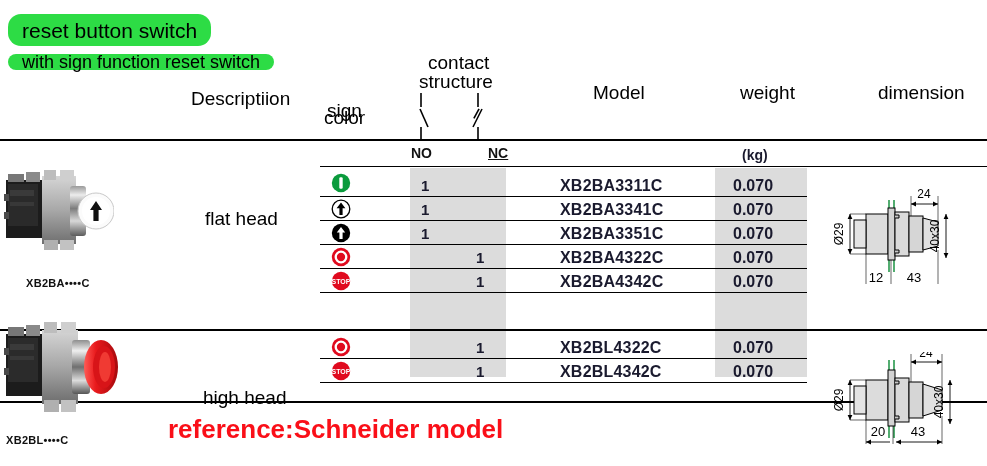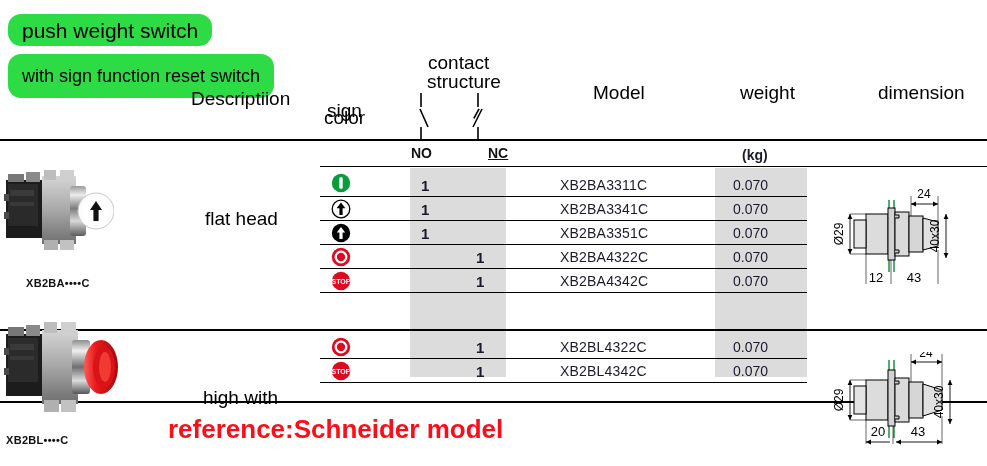--- a/index.html
+++ b/index.html
@@ -18,35 +18,35 @@
     background:#2ddc45;
     border-radius:13px;
     color:#000;
     font-size:21px;
     line-height:1;
     display:flex;align-items:center;
     padding:0 14px;
     white-space:nowrap;
   }
   #banner1{left:8px;top:14px;height:32px;}
-  #banner2{left:8px;top:54px;height:44px;font-size:18px;}
+  #banner2{left:8px;top:54px;height:16px;font-size:18px;}
 
   
   .rule{background:#000;}
   .rule-thick{height:2px;}
   .rule-thin{height:1.3px;}
 
   
   .shade{background:#dcdcdc;}
 
   
   .cell{
     position:absolute;
-    font-size:14px;
-    font-weight:normal;
+    font-size:16px;
+    font-weight:bold;
     color:#1a1a2e;
     white-space:nowrap;
   }
   .cell.num{font-weight:bold;font-size:15px;}
   .cell.model{letter-spacing:.2px;}
   .headlabel{position:absolute;font-size:19px;white-space:nowrap;}
 
   .kg{position:absolute;font-size:14px;font-weight:bold;color:#1a1a2e;}
   .nonc{position:absolute;font-size:14px;font-weight:bold;color:#111;}
 
@@ -69,33 +69,33 @@
   }
 
   
   .dimwrap{position:absolute;}
   .dimwrap svg{display:block;}
 </style>
 </head>
 <body>
 
 <div class="banner abs" id="banner1">
-  <span>push weight switch</span>
+  <span>reset button switch</span>
 </div>
 <div class="banner abs" id="banner2">
   <span>with sign function reset switch</span>
 </div>
 
 <div class="headlabel" style="left:191px;top:88px;">Descriptiion</div>
 
 <div class="headlabel" style="left:327px;top:100px;">sign</div>
 <div class="headlabel" style="left:324px;top:107px;">color</div>
 
 <div class="headlabel" style="left:428px;top:52px;">contact</div>
-<div class="headlabel" style="left:419px;top:71px;margin-left:8px;">structure</div>
+<div class="headlabel" style="left:419px;top:71px;">structure</div>
 
 <div class="abs" style="left:408px;top:93px;">
   <svg width="26" height="48" viewBox="0 0 26 48">
     <line x1="13" y1="0" x2="13" y2="14" stroke="#000" stroke-width="1.6"></line>
     <line x1="12" y1="16" x2="20" y2="34" stroke="#000" stroke-width="1.6"></line>
     <line x1="13" y1="34" x2="13" y2="48" stroke="#000" stroke-width="1.6"></line>
   </svg>
 </div>
 
 <div class="abs" style="left:464px;top:93px;">
@@ -128,21 +128,21 @@
 <div class="abs rule rule-thick" style="left:0px;top:329px;width:987px;"></div>
 <div class="abs rule rule-thin" style="left:320px;top:358px;width:487px;"></div>
 <div class="abs rule rule-thin" style="left:320px;top:382px;width:487px;"></div>
 <div class="abs rule rule-thick" style="left:0px;top:401px;width:987px;"></div>
 
 <div class="nonc" style="left:411px;top:145px;">NO</div>
 <div class="nonc" style="left:488px;top:145px;text-decoration:underline;">NC</div>
 <div class="kg" style="left:742px;top:147px;">(kg)</div>
 
 <div class="headlabel" style="left:205px;top:208px;">flat head</div>
-<div class="headlabel" style="left:203px;top:387px;">high with</div>
+<div class="headlabel" style="left:203px;top:387px;">high head</div>
 
 <div class="sign" style="left:331px;top:173px;">
   <svg viewBox="0 0 20 20">
       <circle cx="10" cy="10" r="9.2" fill="#0a9b3c"></circle>
       <rect x="8.3" y="4.3" width="3.4" height="11.4" rx="1.2" fill="#ffffff"></rect>
     </svg>
 </div>
 <div class="sign" style="left:331px;top:199px;">
   <svg viewBox="0 0 20 20">
       <circle cx="10" cy="10" r="8.8" fill="#fff" stroke="#000" stroke-width="1.3"></circle>

